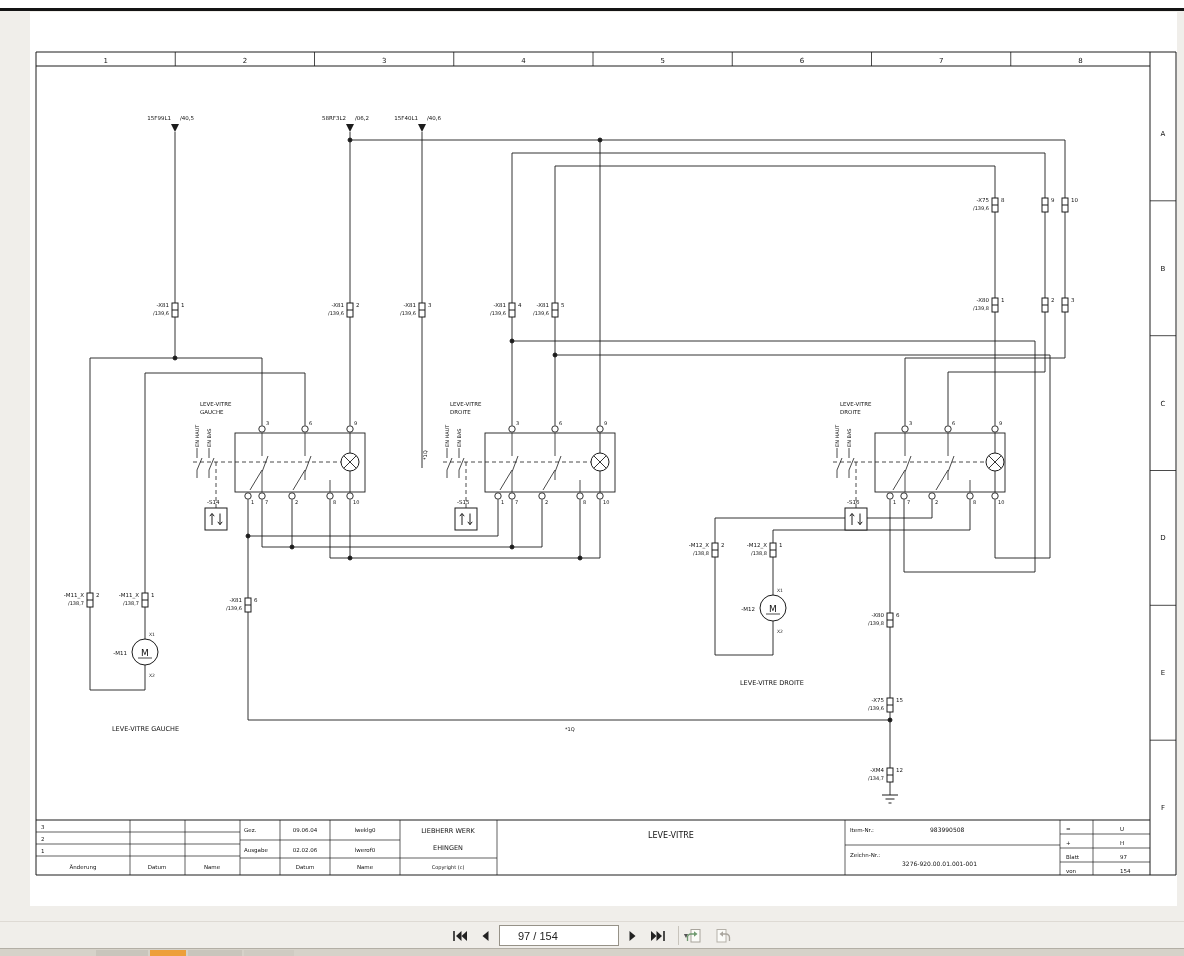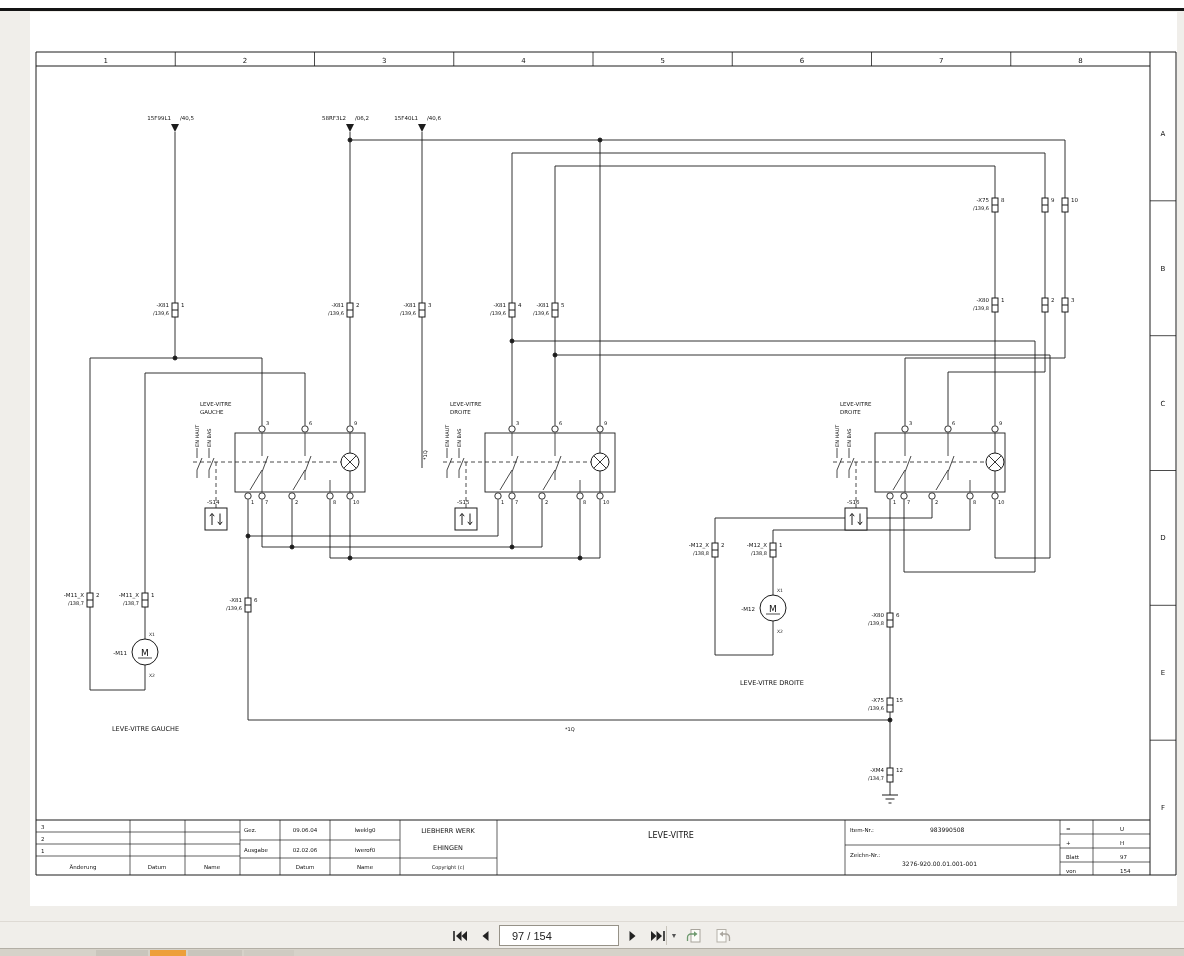--- a/index.html
+++ b/index.html
@@ -8,21 +8,21 @@
   .topline{position:absolute;left:0;top:8px;width:100%;height:3px;background:#141414;}
   .surround{position:absolute;left:0;top:11px;width:100%;height:937px;background:#f0eeea;}
   .page{position:absolute;left:30px;top:12px;width:1147px;height:894px;background:#ffffff;}
   svg.sheet{position:absolute;left:0;top:0;}
   svg text{font-family:"DejaVu Sans",sans-serif;fill:#111;stroke:none;}
   .toolbar{position:absolute;left:0;top:921px;width:100%;height:27px;
            display:flex;align-items:center;justify-content:center;gap:5px;
            border-top:1px solid #dedad4;}
   .tbtn{background:none;border:none;padding:1px 3px;display:flex;align-items:center;cursor:default;}
   .pagebox{display:flex;align-items:center;background:#fff;border:1px solid #969288;height:19px;width:118px;}
-  .pagebox input{border:none;outline:none;flex:1;font-size:11px;padding:0 12px;height:17px;
+  .pagebox input{border:none;outline:none;flex:1;font-size:11px;padding:0 18px;height:17px;
                  font-family:"Liberation Sans",sans-serif;color:#222;background:transparent;}
   .caretbtn{width:15px;height:19px;border-left:1px solid #c8c4bc;display:flex;align-items:center;
             justify-content:center;font-size:7px;color:#555;background:none;border-top:none;
             border-right:none;border-bottom:none;cursor:default;}
   .taskbar{position:absolute;left:0;top:948px;width:100%;height:8px;background:#d6d2c9;
            border-top:1px solid #b3afa6;}
   .tseg{position:absolute;top:1px;height:7px;}
 </style>
 </head>
 <body>

